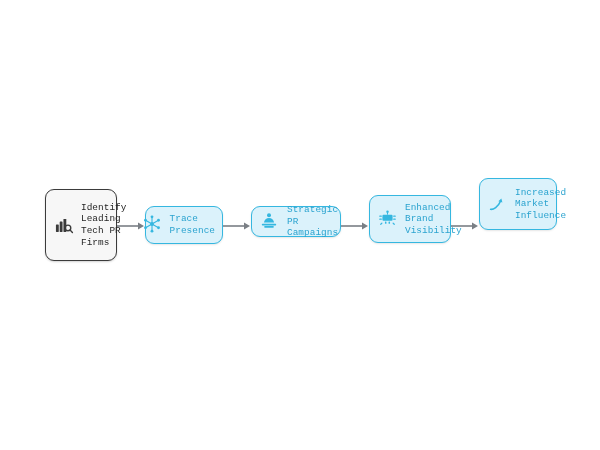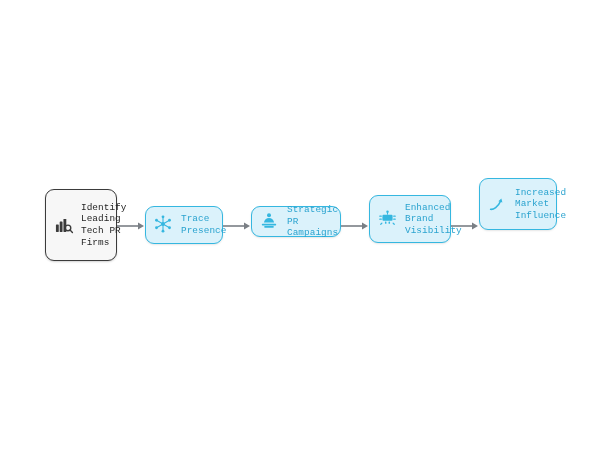--- a/index.html
+++ b/index.html
@@ -112,21 +112,21 @@
 Firms</span>
     </div>
 
     <div class="connector" style="left:117px; width:28px;">
       <svg width="28" height="12" viewBox="0 0 28 12">
         <line x1="0" y1="6" x2="21" y2="6" stroke="#7a7f85" stroke-width="1.6"></line>
         <path d="M21 2.4 L27 6 L21 9.6 Z" fill="#7a7f85"></path>
       </svg>
     </div>
 
-    <div class="node step" style="left:145px; top:206px; width:78px; height:38px;">
+    <div class="node step" style="left:145px; top:206px; width:78px; height:38px;justify-content:flex-end;">
       <span class="node-icon">
         <svg viewBox="0 0 24 24" width="20" height="20" aria-hidden="true">
           <g stroke="#35b7e0" stroke-width="1.3" stroke-linecap="round" fill="none">
             <line x1="12" y1="12" x2="12" y2="4.2"></line>
             <line x1="12" y1="12" x2="12" y2="19.8"></line>
             <line x1="12" y1="12" x2="4.8" y2="7.8"></line>
             <line x1="12" y1="12" x2="19.2" y2="16.2"></line>
             <line x1="12" y1="12" x2="4.8" y2="16.2"></line>
             <line x1="12" y1="12" x2="19.2" y2="7.8"></line>
           </g>

